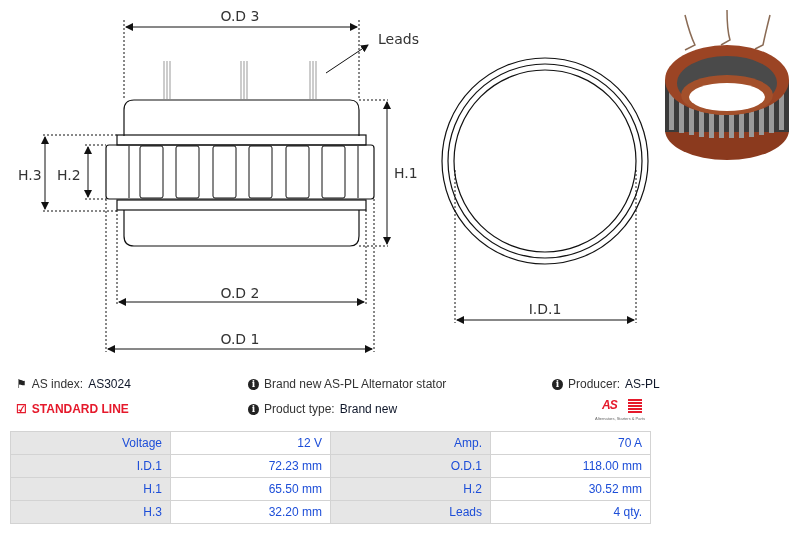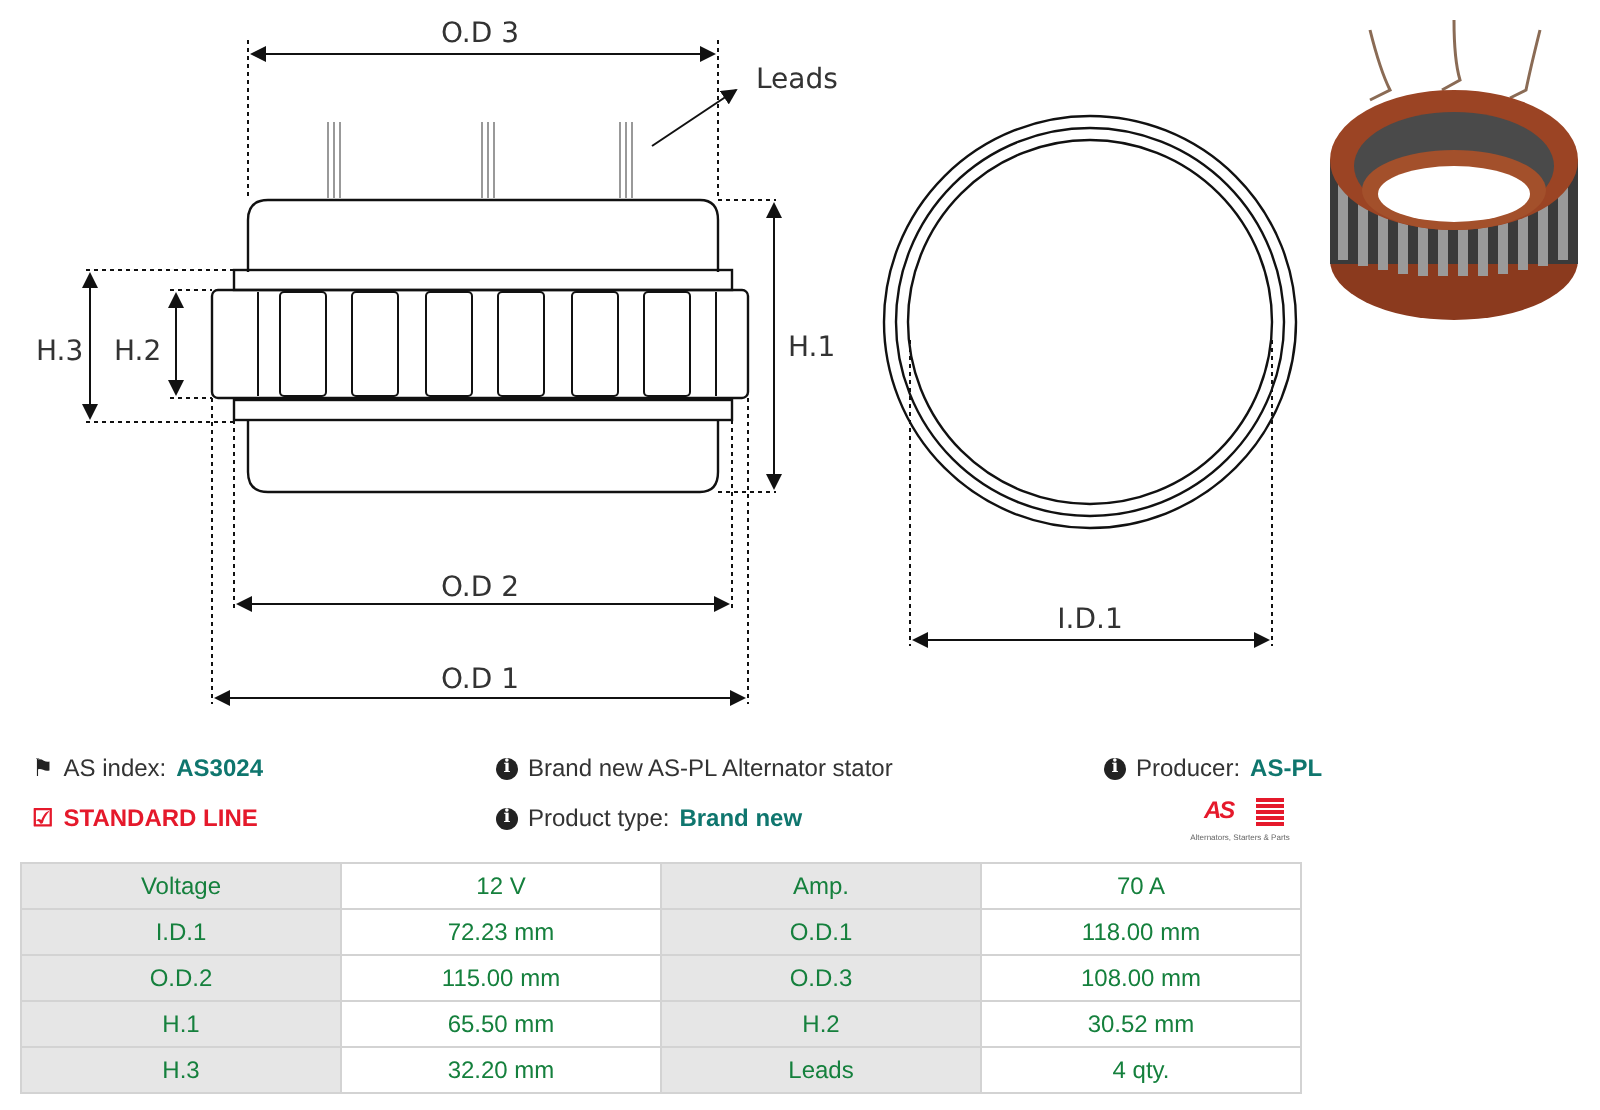--- a/index.html
+++ b/index.html
@@ -1,24 +1,24 @@
 <!DOCTYPE html>
 <html><head>
 <meta charset="utf-8">
 <style>
   html, body { margin:0; padding:0; background:#ffffff; }
   body { width:800px; height:555px; position:relative; overflow:hidden; font-family:"Liberation Sans", sans-serif; color:#222; }
   .abs { position:absolute; }
   svg text { font-family:"DejaVu Sans", sans-serif; }
   .info-row { position:absolute; font-size:12px; color:#333; display:flex; align-items:center; gap:5px; white-space:nowrap; }
-  .info-row b { color:#0f766e; font-weight:bold; }
+  .info-row b { color:#0f172a; font-weight:normal; }
   .info-icon { display:inline-block; width:11px; height:11px; border-radius:50%; background:#222; color:#fff; font-size:9px; line-height:11px; text-align:center; font-weight:bold; font-family:"DejaVu Serif", serif; }
   .red { color:#e5192b; font-weight:bold; }
   table.specs { position:absolute; left:10px; top:431px; border-collapse:collapse; font-size:12px; }
-  table.specs td { height:22px; padding:0 8px; text-align:center; border:1px solid #d3d3d3; color:#15803d; }
+  table.specs td { height:22px; padding:0 8px; text-align:right; border:1px solid #d3d3d3; color:#1d4ed8; }
   table.specs td.lbl { background:#e6e6e6; width:143px; }
   table.specs td.val { background:#ffffff; width:143px; }
   .logo { position:absolute; left:588px; top:396px; width:64px; height:30px; }
 </style>
 </head>
 <body>
 
 <svg class="abs" style="left:0;top:0" width="420" height="360" viewBox="0 0 420 360">
   <defs>
     <marker id="ah" markerWidth="8" markerHeight="8" refX="7" refY="4" orient="auto" markerUnits="userSpaceOnUse">
@@ -183,26 +183,20 @@
       <td class="lbl">Amp.</td>
       <td class="val">70 A</td>
     </tr>
     <tr>
       <td class="lbl">I.D.1</td>
       <td class="val">72.23 mm</td>
       <td class="lbl">O.D.1</td>
       <td class="val">118.00 mm</td>
     </tr>
     <tr>
-      <td class="lbl">O.D.2</td>
-      <td class="val">115.00 mm</td>
-      <td class="lbl">O.D.3</td>
-      <td class="val">108.00 mm</td>
-    </tr>
-    <tr>
       <td class="lbl">H.1</td>
       <td class="val">65.50 mm</td>
       <td class="lbl">H.2</td>
       <td class="val">30.52 mm</td>
     </tr>
     <tr>
       <td class="lbl">H.3</td>
       <td class="val">32.20 mm</td>
       <td class="lbl">Leads</td>
       <td class="val">4 qty.</td>

